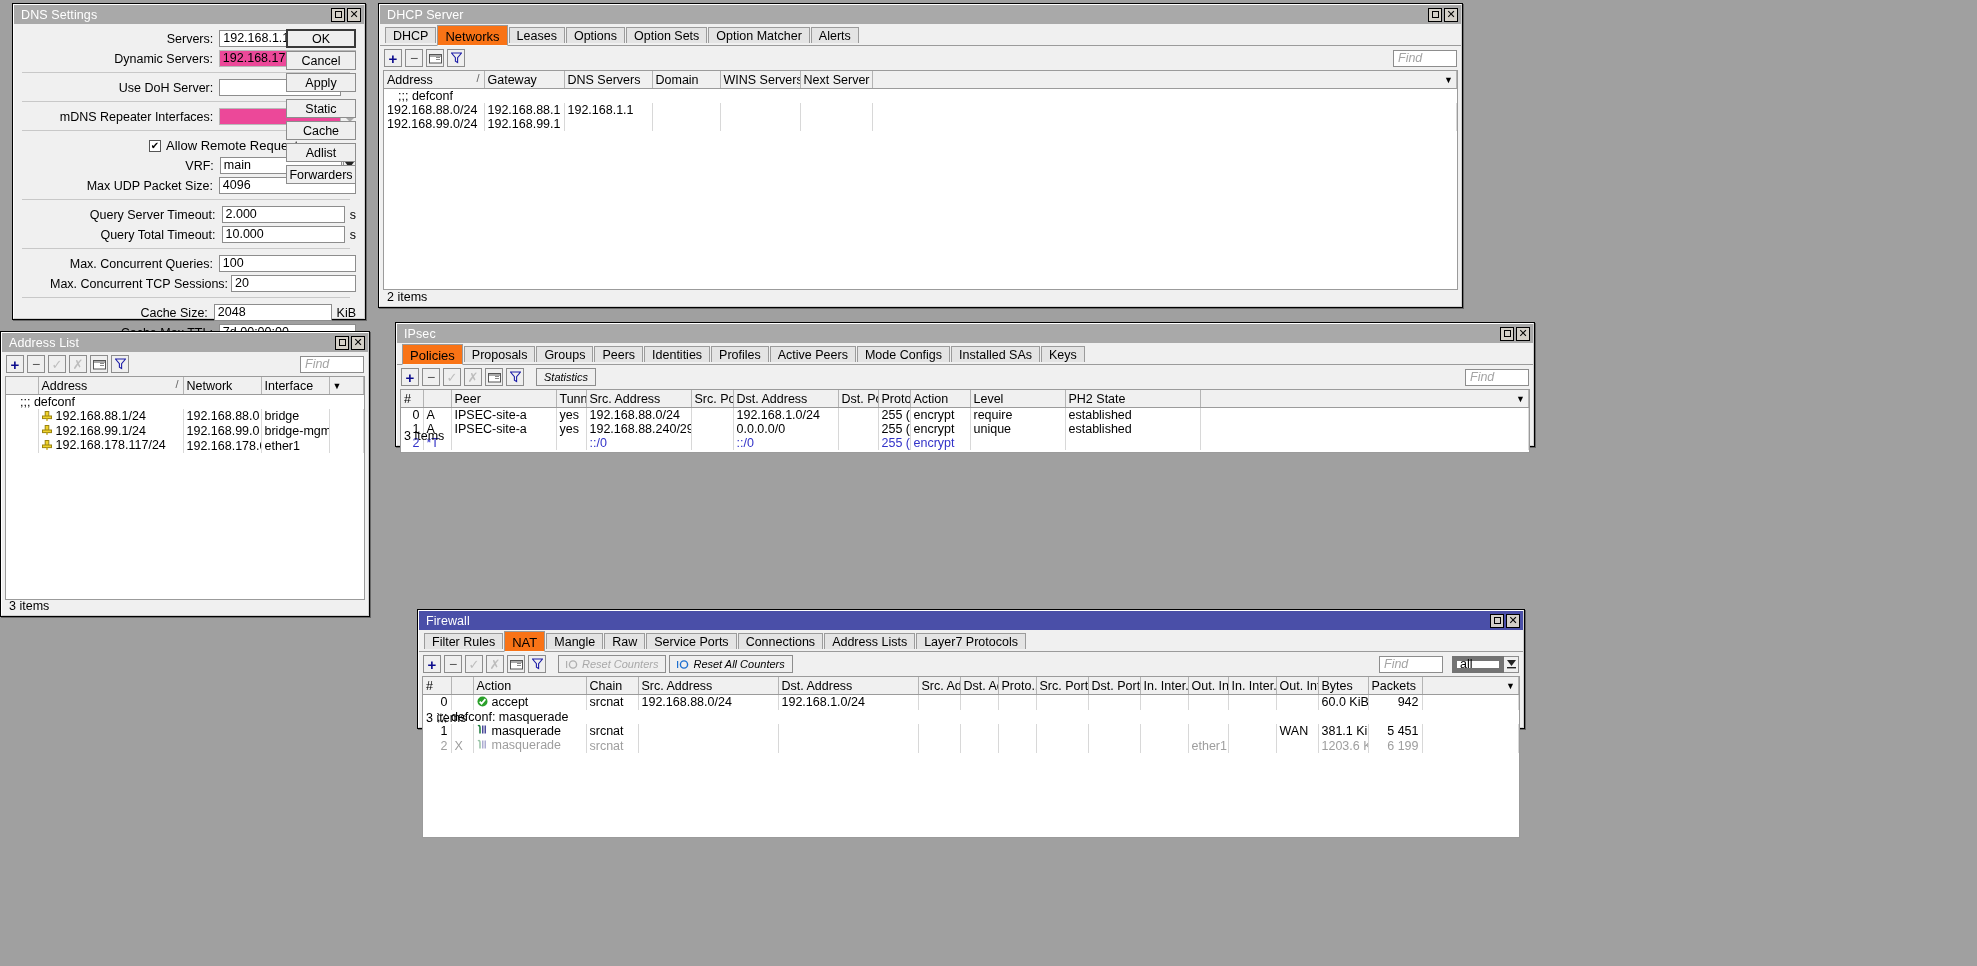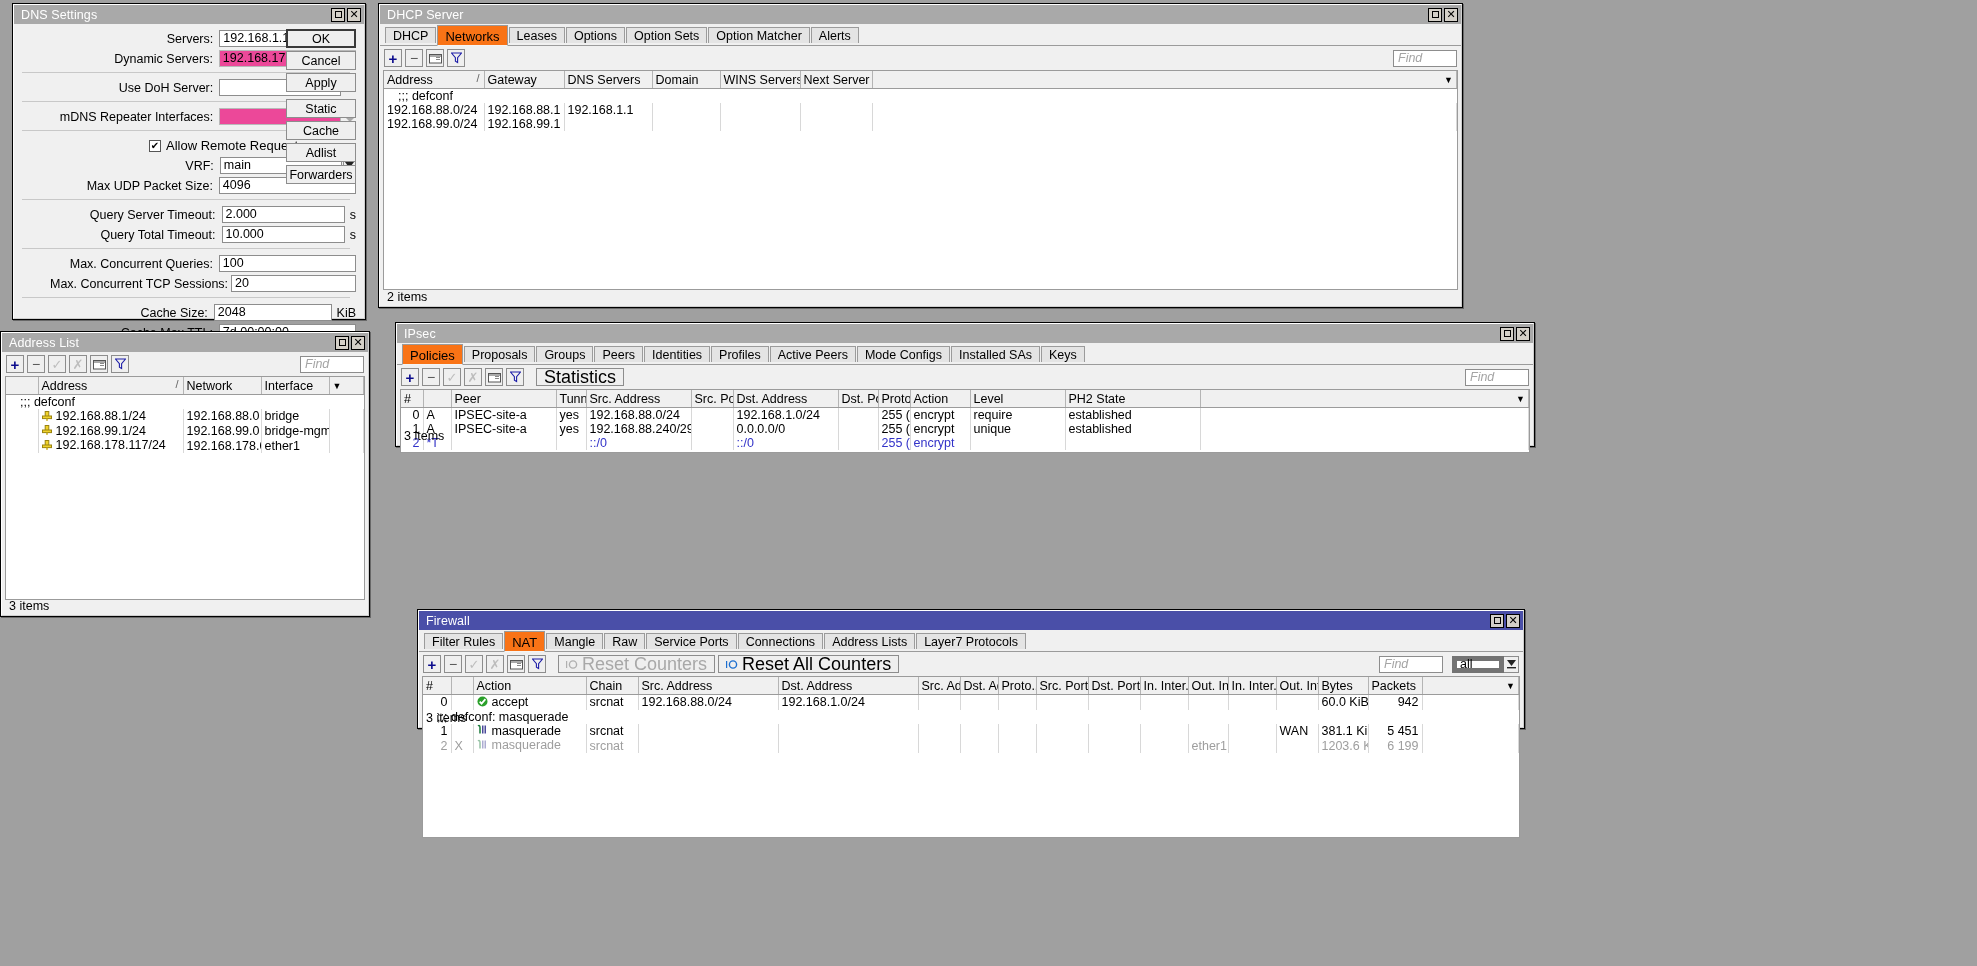--- a/index.html
+++ b/index.html
@@ -86,21 +86,21 @@
     color:#1d1da8;
   }
   .tbtn.plus { color:#0a0a8c; font-weight:bold; font-size:15px; }
   .tbtn.minus { color:#555; font-size:14px; }
   .tbtn.dis { color:#bdbdbd; }
   .tbtn svg { display:block; }
   .sep-sp { width:6px; }
   .txtbtn {
     border:1px solid #8d8d8d; background:#efefef;
     height:18px; box-sizing:border-box; padding:0 7px;
-    display:flex; align-items:center; font-size:18px;
+    display:flex; align-items:center; font-size:11px;font-style:italic;
   }
   .txtbtn.dis { color:#a8a8a8; }
   .txtbtn .rc { margin-right:4px; display:flex; }
 
   .spacer { flex:1; }
   .findbox {
     width:64px; height:17px; background:#fff;
     border:1px solid #8d8d8d; box-sizing:border-box;
     color:#a5a5a5; font-style:italic; font-size:12.5px;
     padding-left:4px; display:flex; align-items:center;

